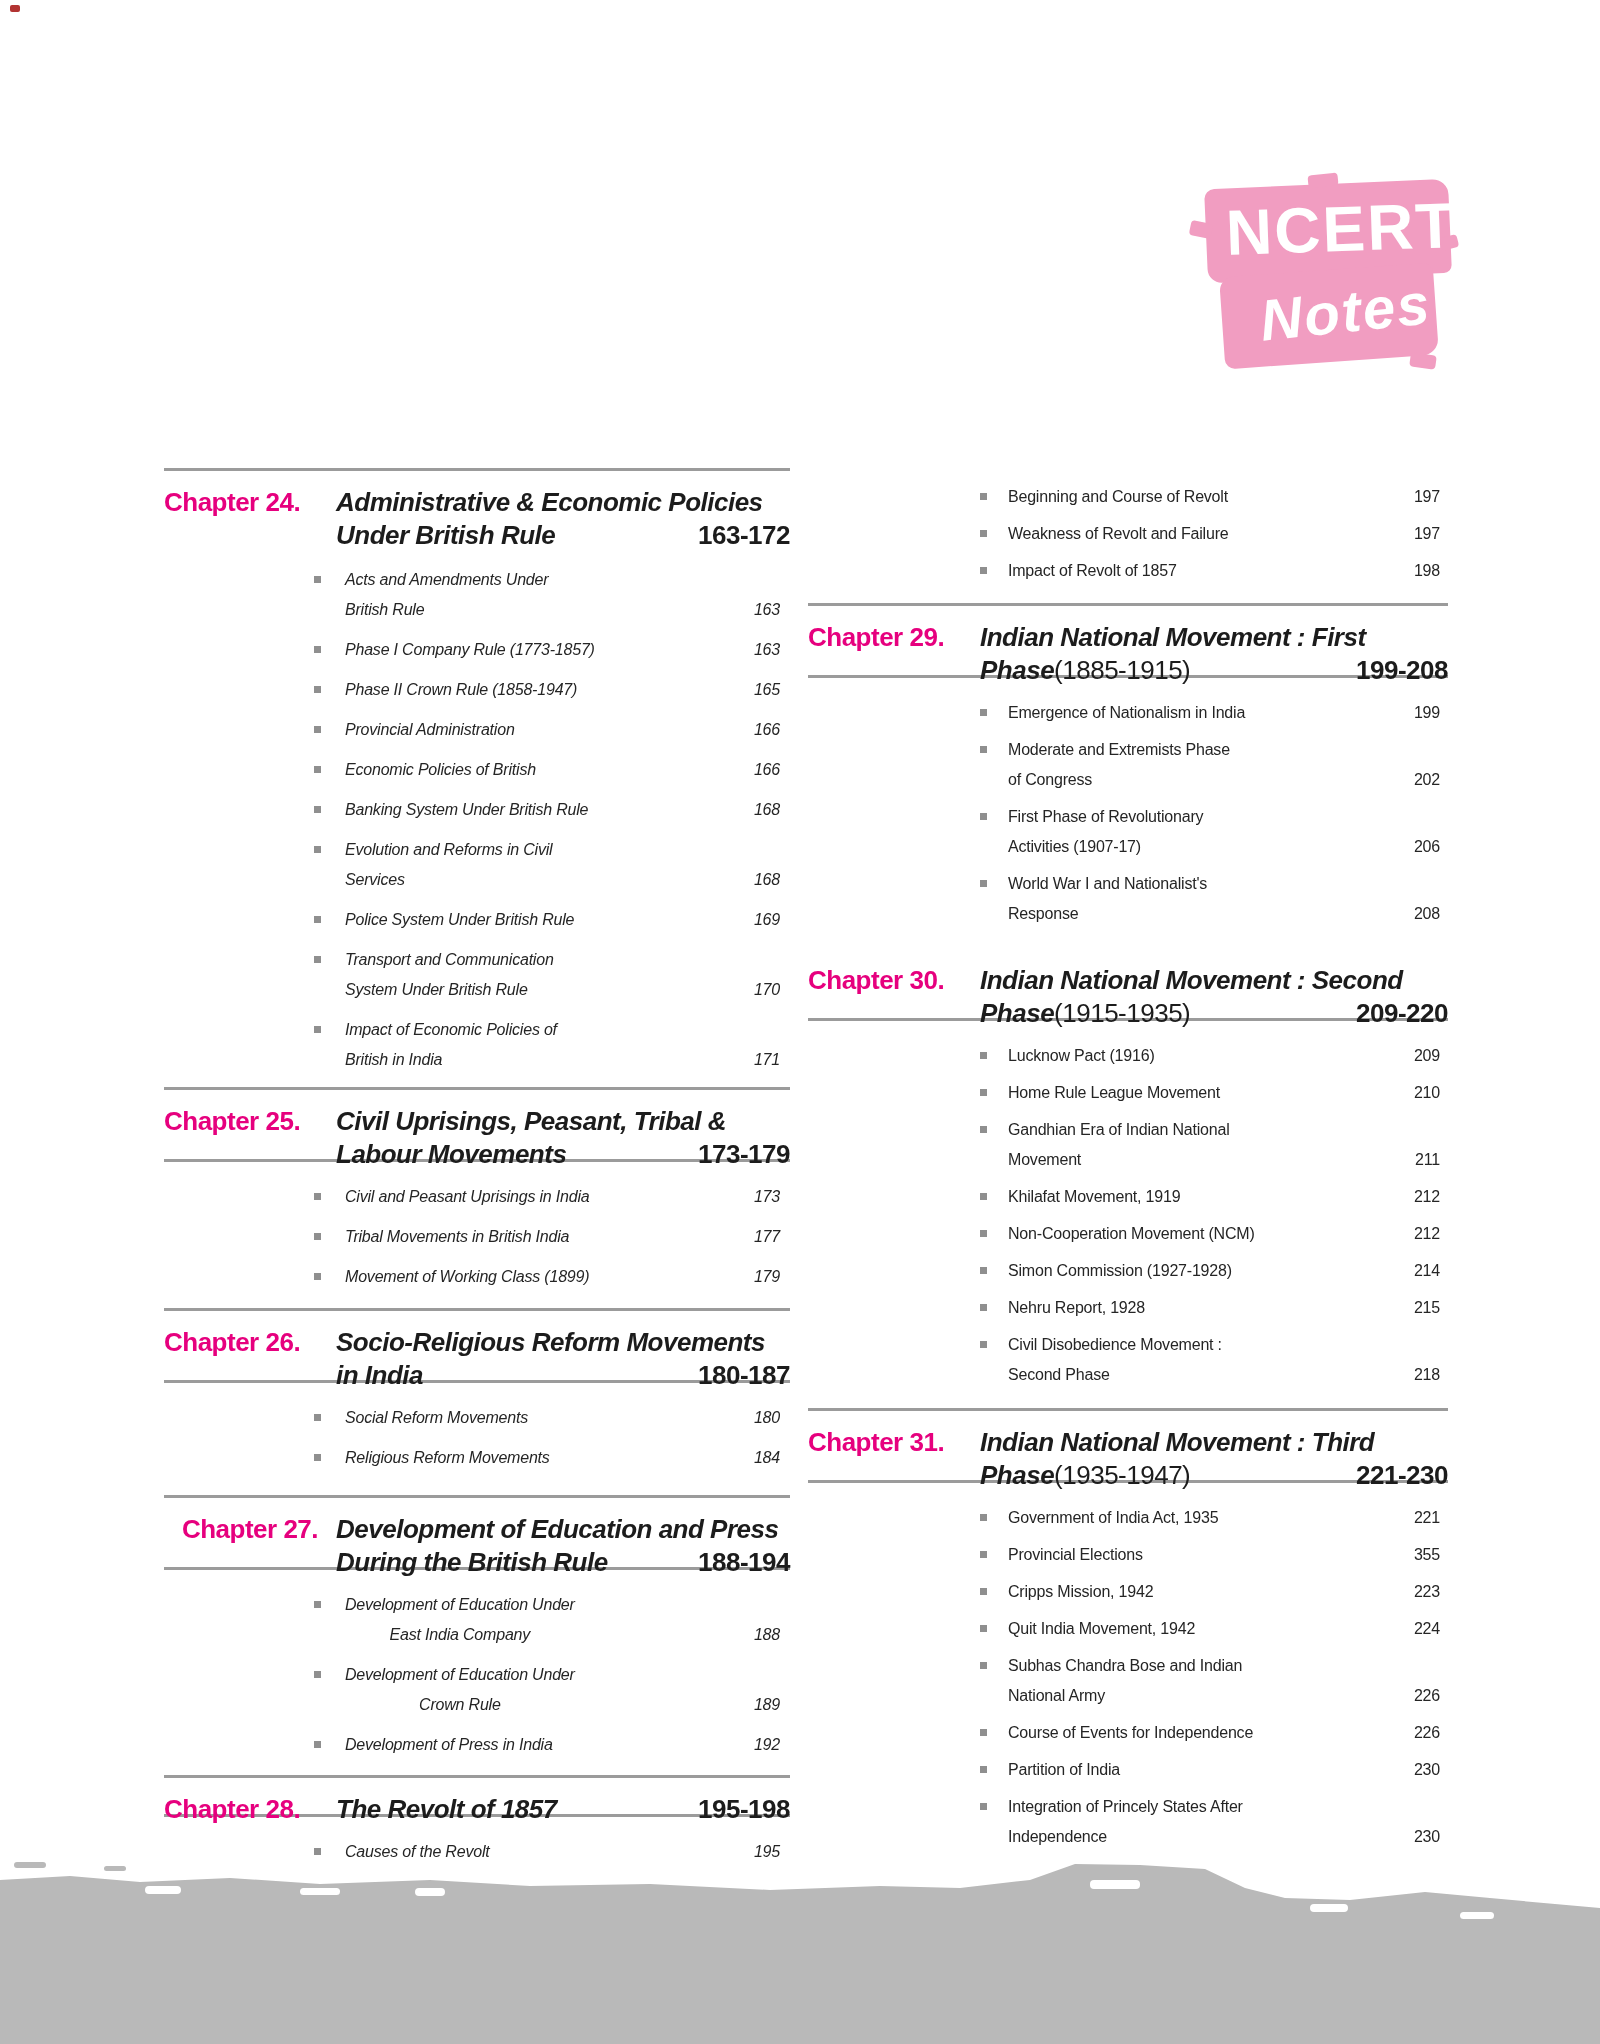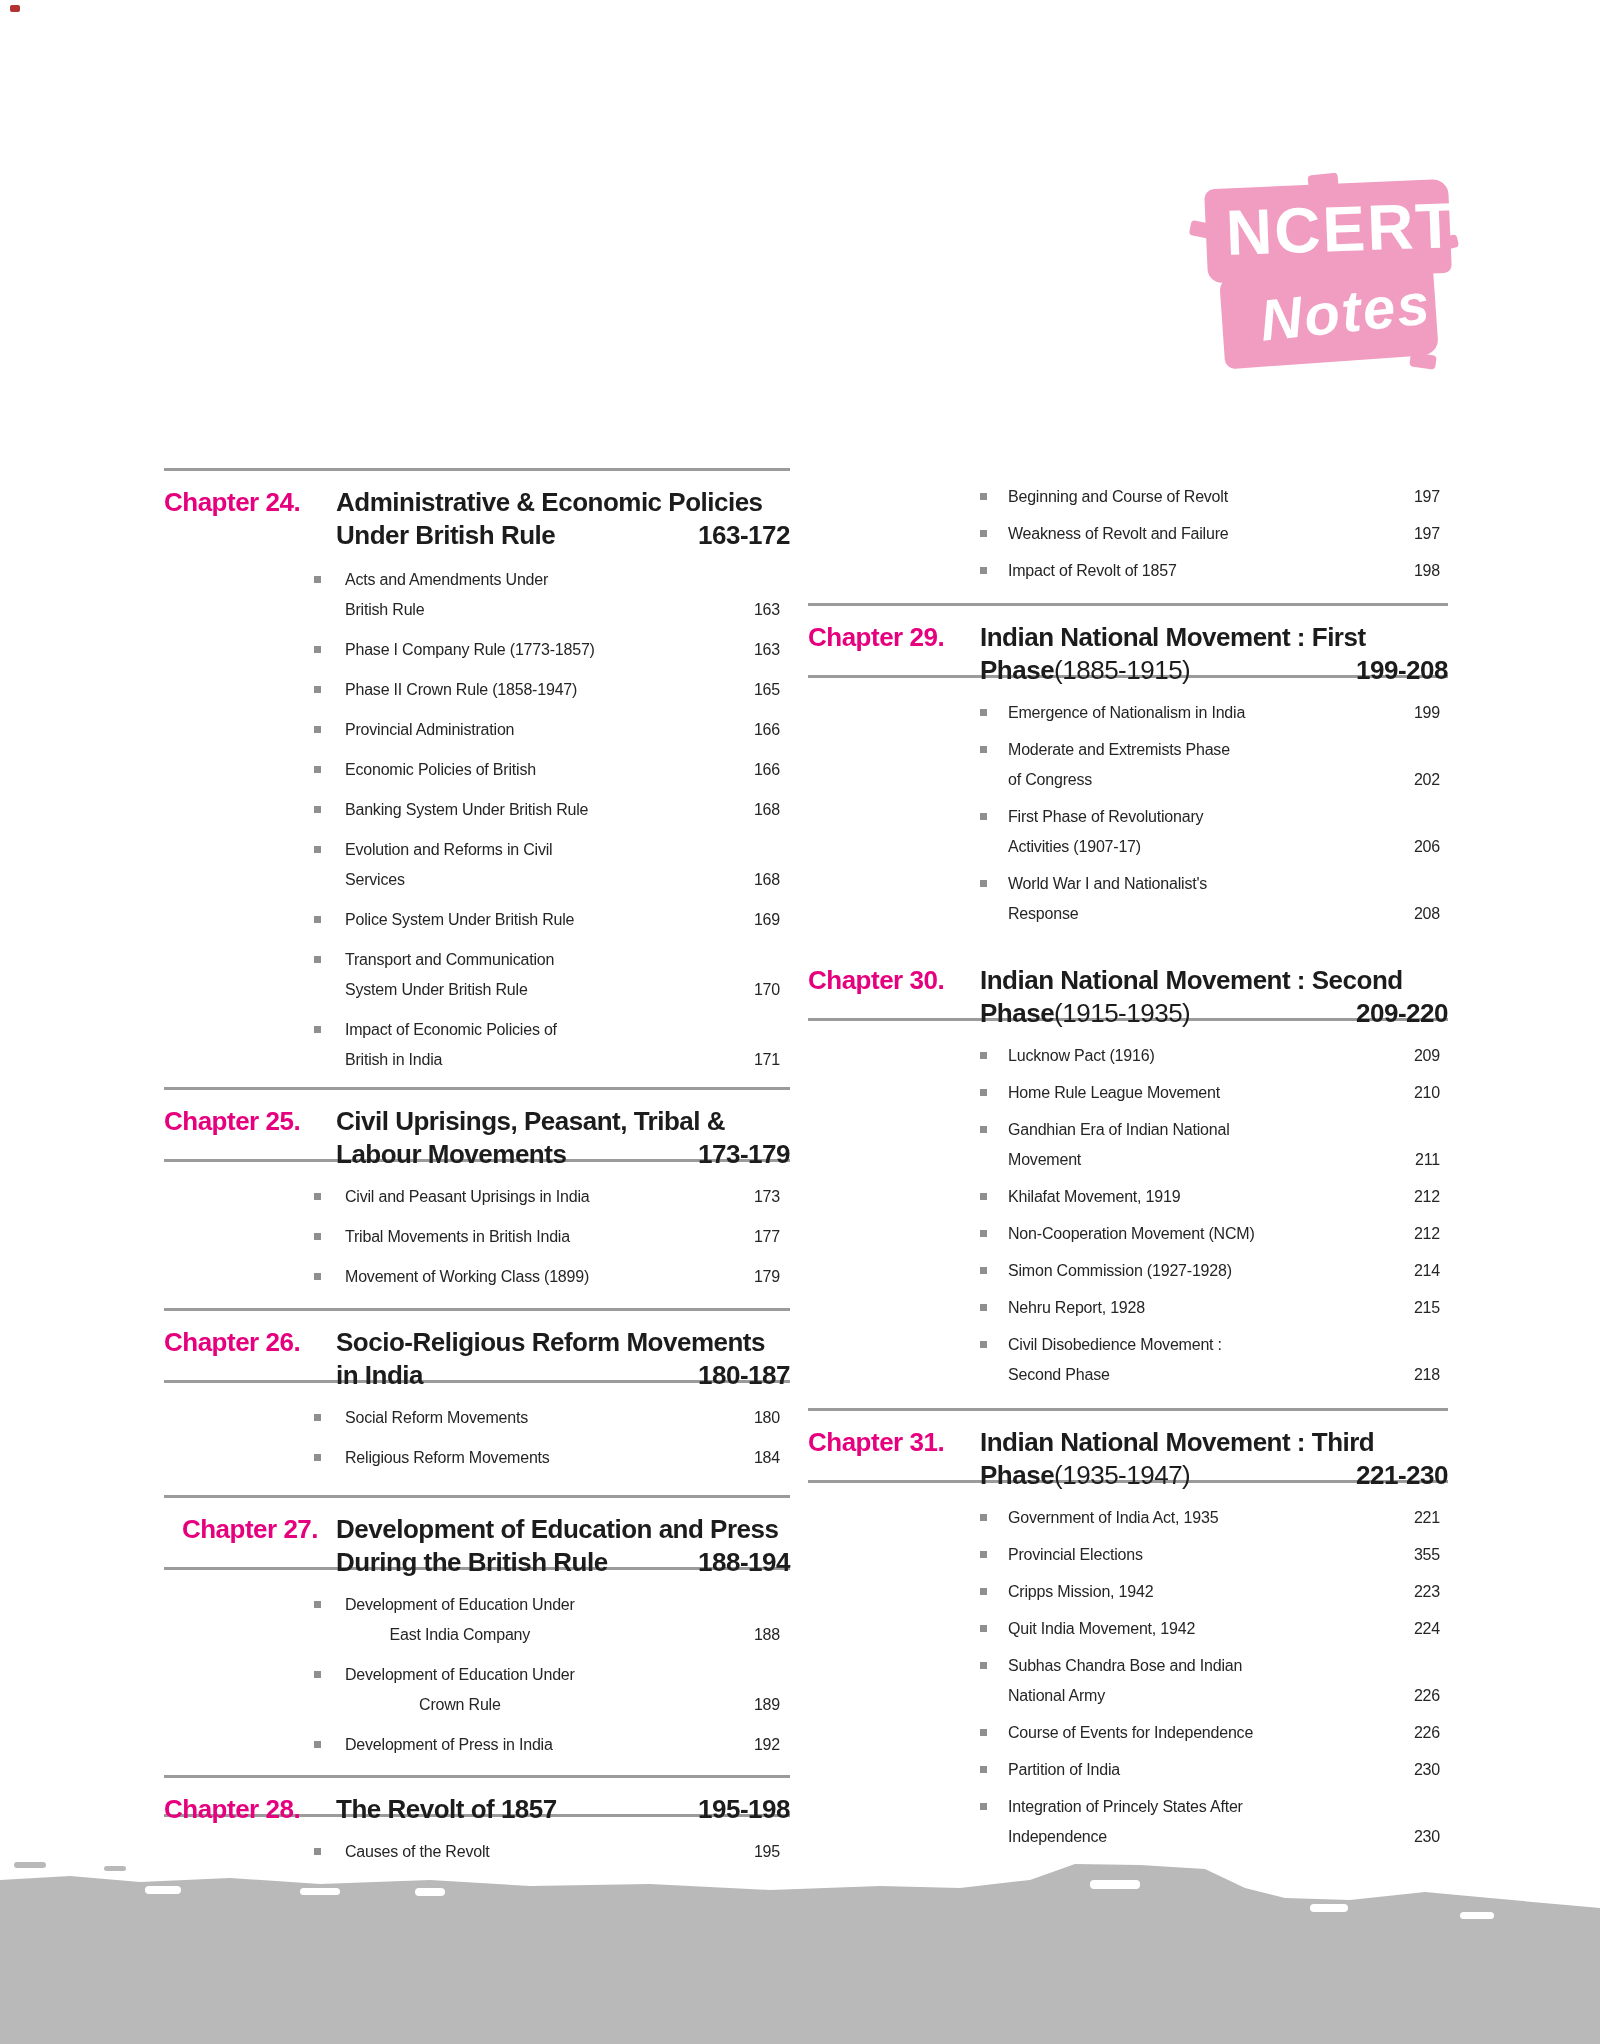--- a/index.html
+++ b/index.html
@@ -37,28 +37,28 @@
   #col2>.block:nth-child(2){top:603px;}
   #col2>.block:nth-child(3){top:964px;}
   #col2>.block:nth-child(4){top:1408px;}
   .rule{height:3px;background:#9b9b9b;}
   .rule.bottom{margin-top:-12px;}
   .header{display:flex;margin-top:15px;}
   .block.no-rule .header{margin-top:0;}
   .header .label{width:172px;flex:none;font-weight:bold;font-size:26px;line-height:33px;letter-spacing:-0.5px;color:#e6007e;}
   .header .title{flex:1;font-size:26px;line-height:33px;letter-spacing:-0.5px;color:#1c1c1c;}
   .title-line{display:flex;white-space:nowrap;}
-  .t-bold{font-weight:bold;}
+  .t-bold{font-weight:bold;font-style:italic;}
   .t-reg{font-weight:normal;}
   .range{font-weight:bold;margin-left:auto;padding-left:12px;}
   .items{margin-top:20px;}
   .block.no-bottom .items{margin-top:13px;}
   .block.items-only .items{margin-top:0;}
   .item{display:flex;font-size:16px;line-height:30px;letter-spacing:-0.2px;color:#252525;}
-  #col1 .item{margin-bottom:10px;padding-right:10px;}
+  #col1 .item{margin-bottom:10px;padding-right:10px;font-style:italic;}
   #col2 .item{margin-bottom:7px;padding-right:8px;}
   .item .bullet{flex:none;width:7px;height:7px;background:#8f8f8f;margin-top:11px;}
   #col1 .item .bullet{margin-left:150px;}
   #col2 .item .bullet{margin-left:172px;}
   .item .txt{margin-left:24px;}
   #col2 .item .txt{margin-left:21px;}
   .item .pg{margin-left:auto;padding-left:6px;align-self:flex-end;}
   
   #torn{position:absolute;left:0;top:1852px;width:1600px;height:192px;background:#b9b9b9;
     clip-path:polygon(0px 28px,70px 24px,140px 30px,230px 26px,320px 32px,430px 28px,530px 34px,650px 32px,770px 38px,880px 34px,960px 36px,1030px 28px,1075px 12px,1140px 13px,1205px 17px,1245px 36px,1285px 46px,1350px 48px,1425px 40px,1490px 46px,1555px 52px,1600px 56px,1600px 192px,0px 192px);}

